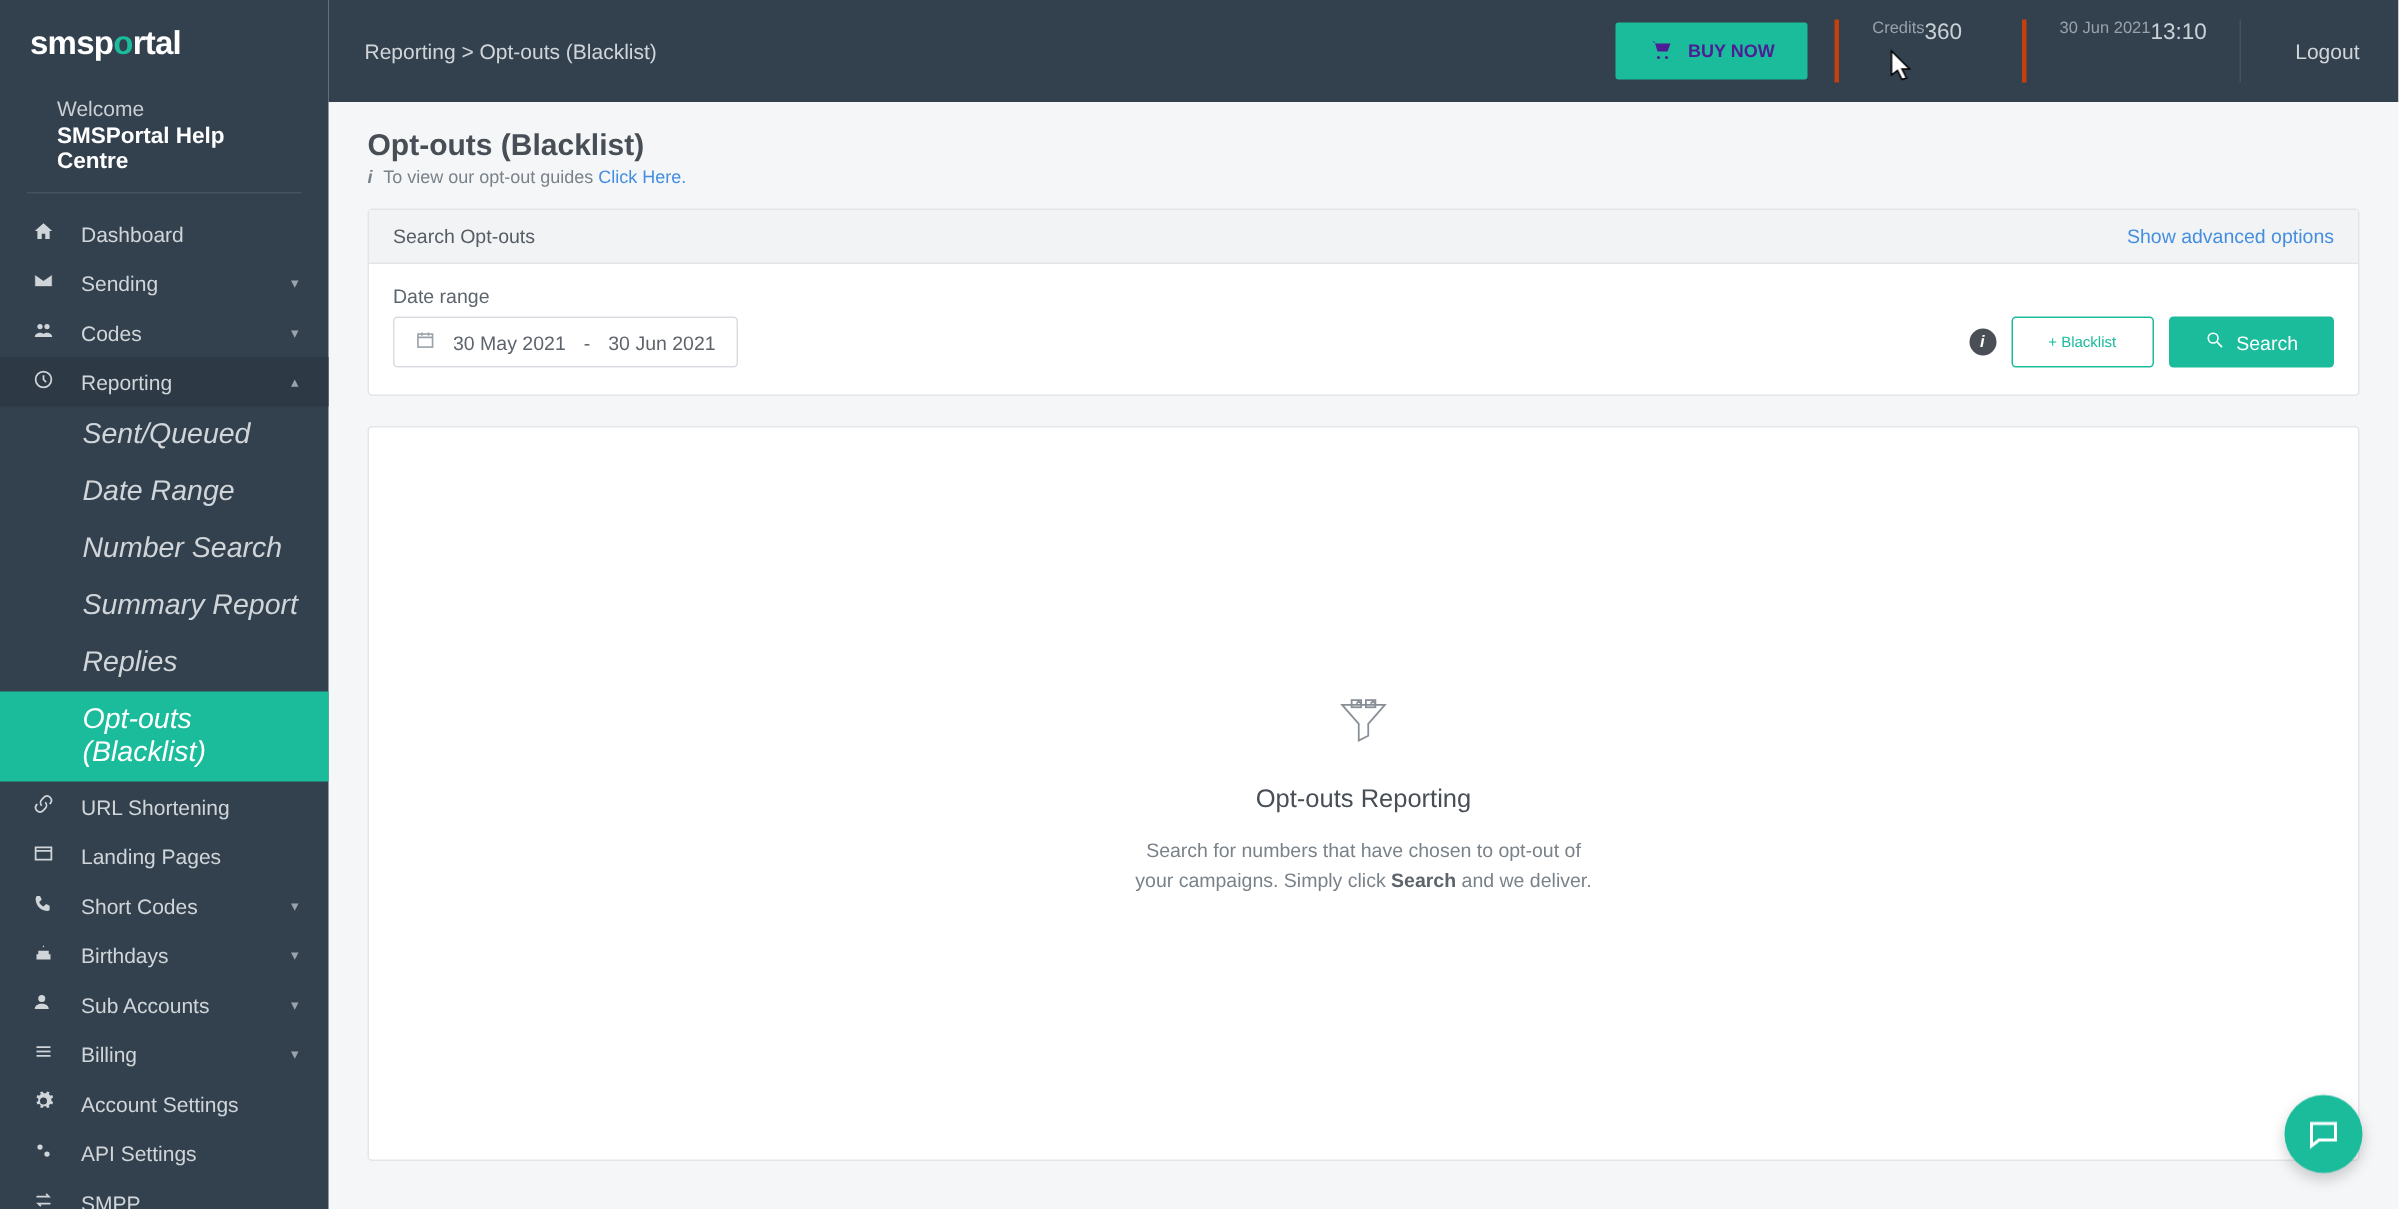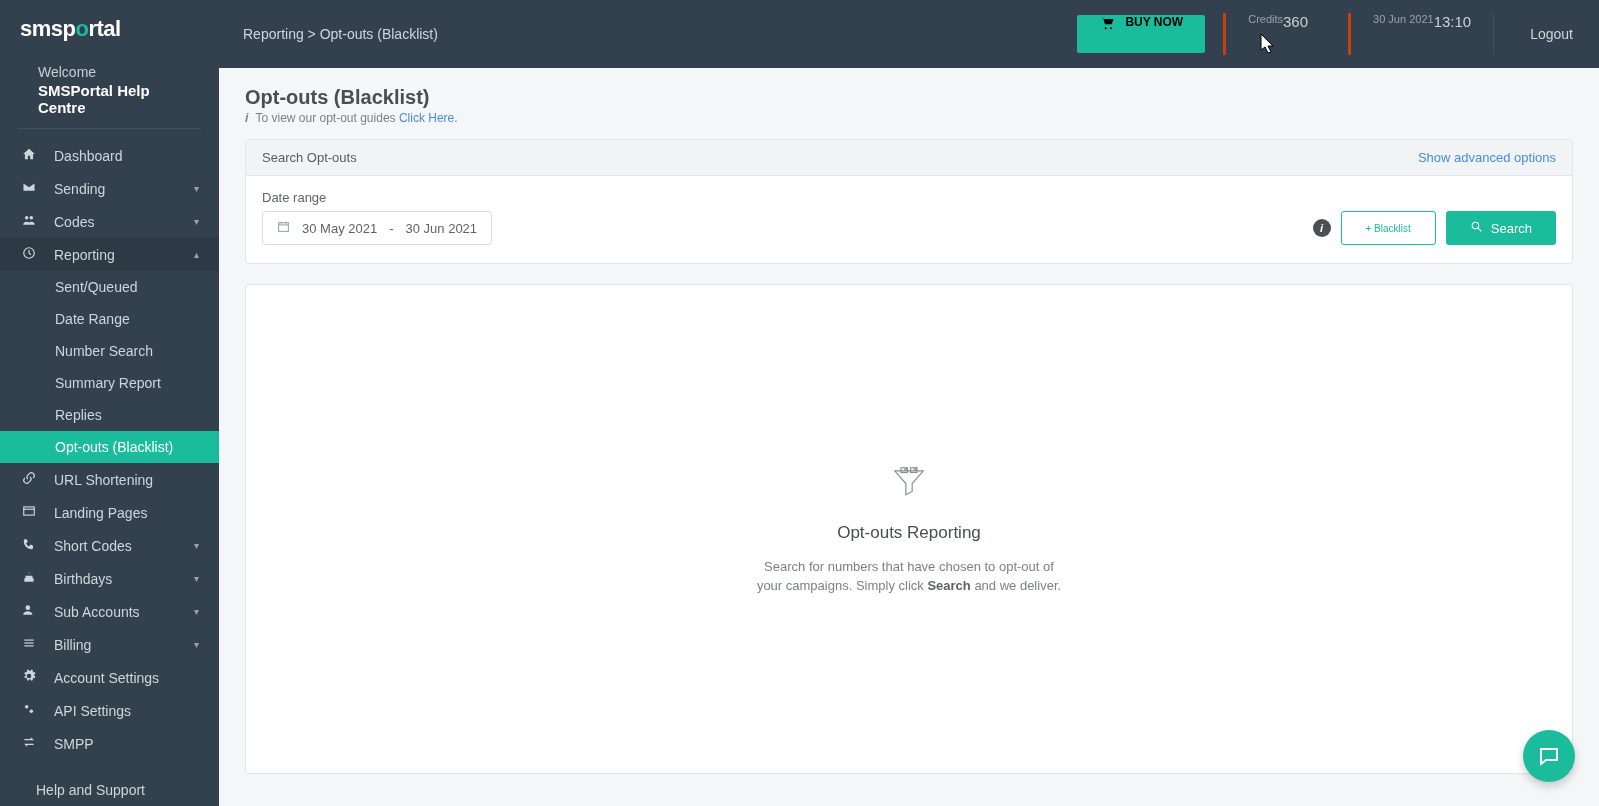--- a/index.html
+++ b/index.html
@@ -27,39 +27,39 @@
 .logo .accent { color: #1abc9c; }
 .welcome-block { padding: 14px 20px 12px; border-bottom: 1px solid #44525e; margin: 0 18px 4px; }
 .welcome-label { font-size: 14px; color: #c8ced3; }
 .welcome-name { font-size: 15px; color: #fff; font-weight: 600; margin-top: 2px; }
 .nav { list-style: none; padding-top: 6px; }
 .nav-item { display: flex; align-items: center; padding: 8px 20px; font-size: 14px; cursor: pointer; position: relative; }
 .nav-item .nicon { width: 18px; text-align: center; margin-right: 16px; font-size: 13px; }
 .nav-item .chev { margin-left: auto; font-size: 10px; color: #9aa3ab; }
 .nav-item.active-parent { background: #2d3945; }
 .nav-sub { list-style: none; }
-.nav-sub .nav-subitem { padding: 8px 20px 8px 55px; font-size: 14px; cursor: pointer; }
+.nav-sub .nav-subitem { padding: 8px 20px 8px 55px; font-size: 19px; cursor: pointer; font-style: italic; }
 .nav-sub .nav-subitem.active { background: #1abc9c; color: #fff; }
 .help-heading { font-size: 14px; color: #d0d5d9; padding: 14px 18px 10px; margin: 8px 18px 6px; border-bottom: 1px solid #44525e; }
 
 
 .main { flex: 1; display: flex; flex-direction: column; min-width: 0; }
 .topbar {
   height: 68px;
   background: #33414e;
   color: #d0d5d9;
   display: flex;
   align-items: center;
   padding: 0 24px;
 }
 .breadcrumb { font-size: 14px; color: #d0d5d9; }
 .topbar-right { margin-left: auto; display: flex; align-items: center; height: 100%; }
 .buy-now-btn {
-  background: #1abc9c; color: #000000; border: none; height: 38px; padding: 0 22px;
-  display: flex; font-size: 12px; font-weight: 600; cursor: pointer;
+  background: #1abc9c; color: #4c1d95; border: none; height: 38px; padding: 0 22px;
+  display: flex; align-items: center; font-size: 12px; font-weight: 600; cursor: pointer;
   border-radius: 2px;
 }
 .buy-now-btn .cart-icon { margin-right: 10px; font-size: 14px; }
 .stat-block { padding: 0 22px; text-align: center; border-left: 3px solid #c2410c; height: 42px; display: flex; flex-direction: row; justify-content: center; margin-left: 18px; }
 .stat-block .s-label { font-size: 11px; color: #99a2ab; }
 .stat-block .s-value { font-size: 15px; color: #c9d0d6; }
 .logout { padding: 0 2px 0 36px; font-size: 14px; cursor: pointer; border-left: 1px solid #44525e; height: 42px; display: flex; align-items: center; margin-left: 0; }
 
 
 .content { padding: 18px 26px; overflow: auto; }

